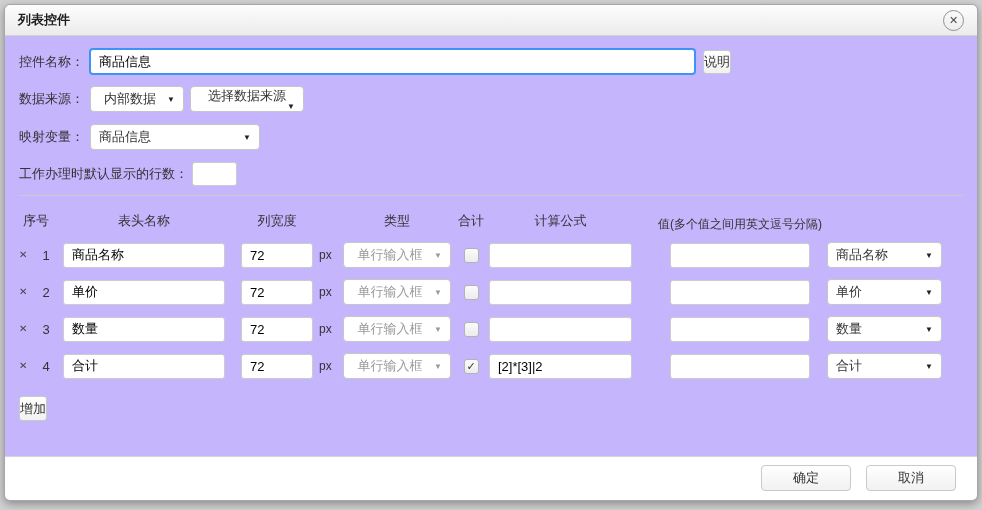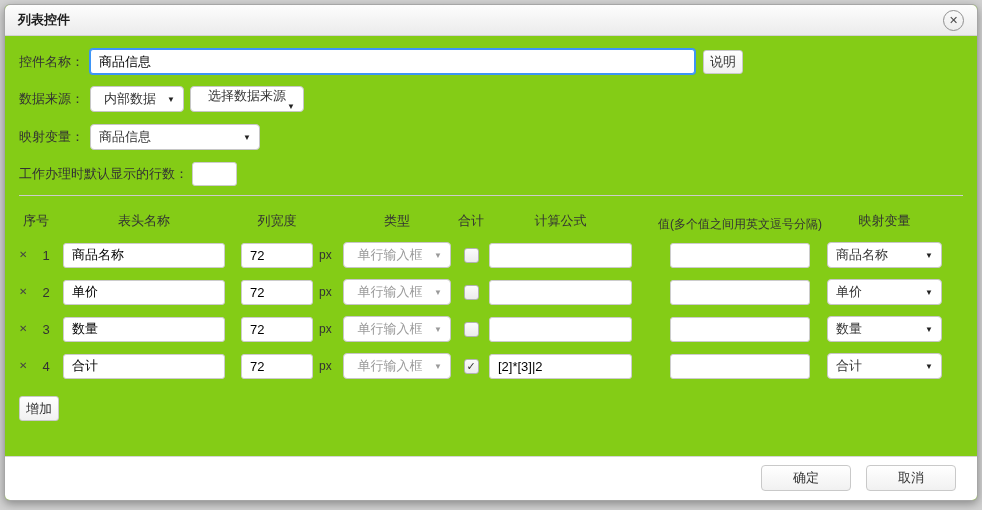--- a/index.html
+++ b/index.html
@@ -6,21 +6,21 @@
   html,body { margin:0; padding:0; }
   body {
     width:982px; height:510px;
     background:#d2d2d2;
     font-family:"Liberation Sans","DejaVu Sans",sans-serif;
     font-size:13px; color:#333;
     position:relative; overflow:hidden;
   }
   .dialog {
     position:absolute; left:4px; top:4px; width:974px; height:497px;
-    background:#84cc16; border:1px solid #a6a6a6; border-radius:6px;
+    background:#c4b5fd; border:1px solid #a6a6a6; border-radius:6px;
     box-shadow:0 3px 10px rgba(0,0,0,0.35);
     overflow:hidden;
   }
   .titlebar {
     height:31px; background:linear-gradient(#fdfdfd,#ebebeb);
     border-bottom:1px solid #d2d2d2;
     display:flex; align-items:center; padding:0 13px;
   }
   .title { font-weight:bold; font-size:13px; color:#1d1d1d; }
   .close-btn {
@@ -38,21 +38,21 @@
   }
   input.txt.focused {
     border:1px solid #3d94f6;
     box-shadow:0 0 0 1px #3d94f6;
   }
   .btn {
     display:inline-flex; align-items:center; justify-content:center;
     border:1px solid #c9c9c9; border-radius:3px;
     background:linear-gradient(#ffffff,#f1f1f1);
     font-size:13px; color:#333; cursor:pointer; font-family:Liberation Sans, sans-serif;
-    height:25px; padding:0 6px; white-space:nowrap;
+    height:25px; padding:0 0; white-space:nowrap;
   }
   .sel {
     height:26px; border:1px solid #c6c6c6; border-radius:4px; background:#fff;
     display:flex; align-items:center; padding:0 8px; cursor:pointer;
     flex-shrink:0;
   }
   .sel .sel-text { white-space:nowrap; overflow:hidden; }
   .sel .arrow { margin-left:auto; font-size:8px; color:#222; padding-left:6px; flex-shrink:0; }
   .sel.centered .sel-text { flex:1; text-align:center; }
   .sel.disabled { color:#9a9a9a; }
@@ -139,21 +139,20 @@
     <div class="separator"></div>
 
     <div class="thead">
       <span class="hcell h-idx">序号</span>
       <span class="hcell c-name">表头名称</span>
       <span class="hcell c-w">列宽度</span>
       <span class="hcell c-type" style="margin-left:30px;">类型</span>
       <span class="hcell c-sum">合计</span>
       <span class="hcell c-frm">计算公式</span>
       <span class="hcell c-val h-val">值(多个值之间用英文逗号分隔)</span>
-      <span class="hcell c-map">映射变量</span>
     </div>
 
     <div>
       <div class="trow">
         <span class="c-del del-btn"><span>✕</span></span>
         <span class="c-idx idx-txt">1</span>
         <span class="c-name"><input class="txt" type="text" value="商品名称" style=""></span>
         <span class="c-w"><input class="txt" type="text" value="72" style=""></span>
         <span class="c-px">px</span>
         <div class="sel centered disabled c-type">

